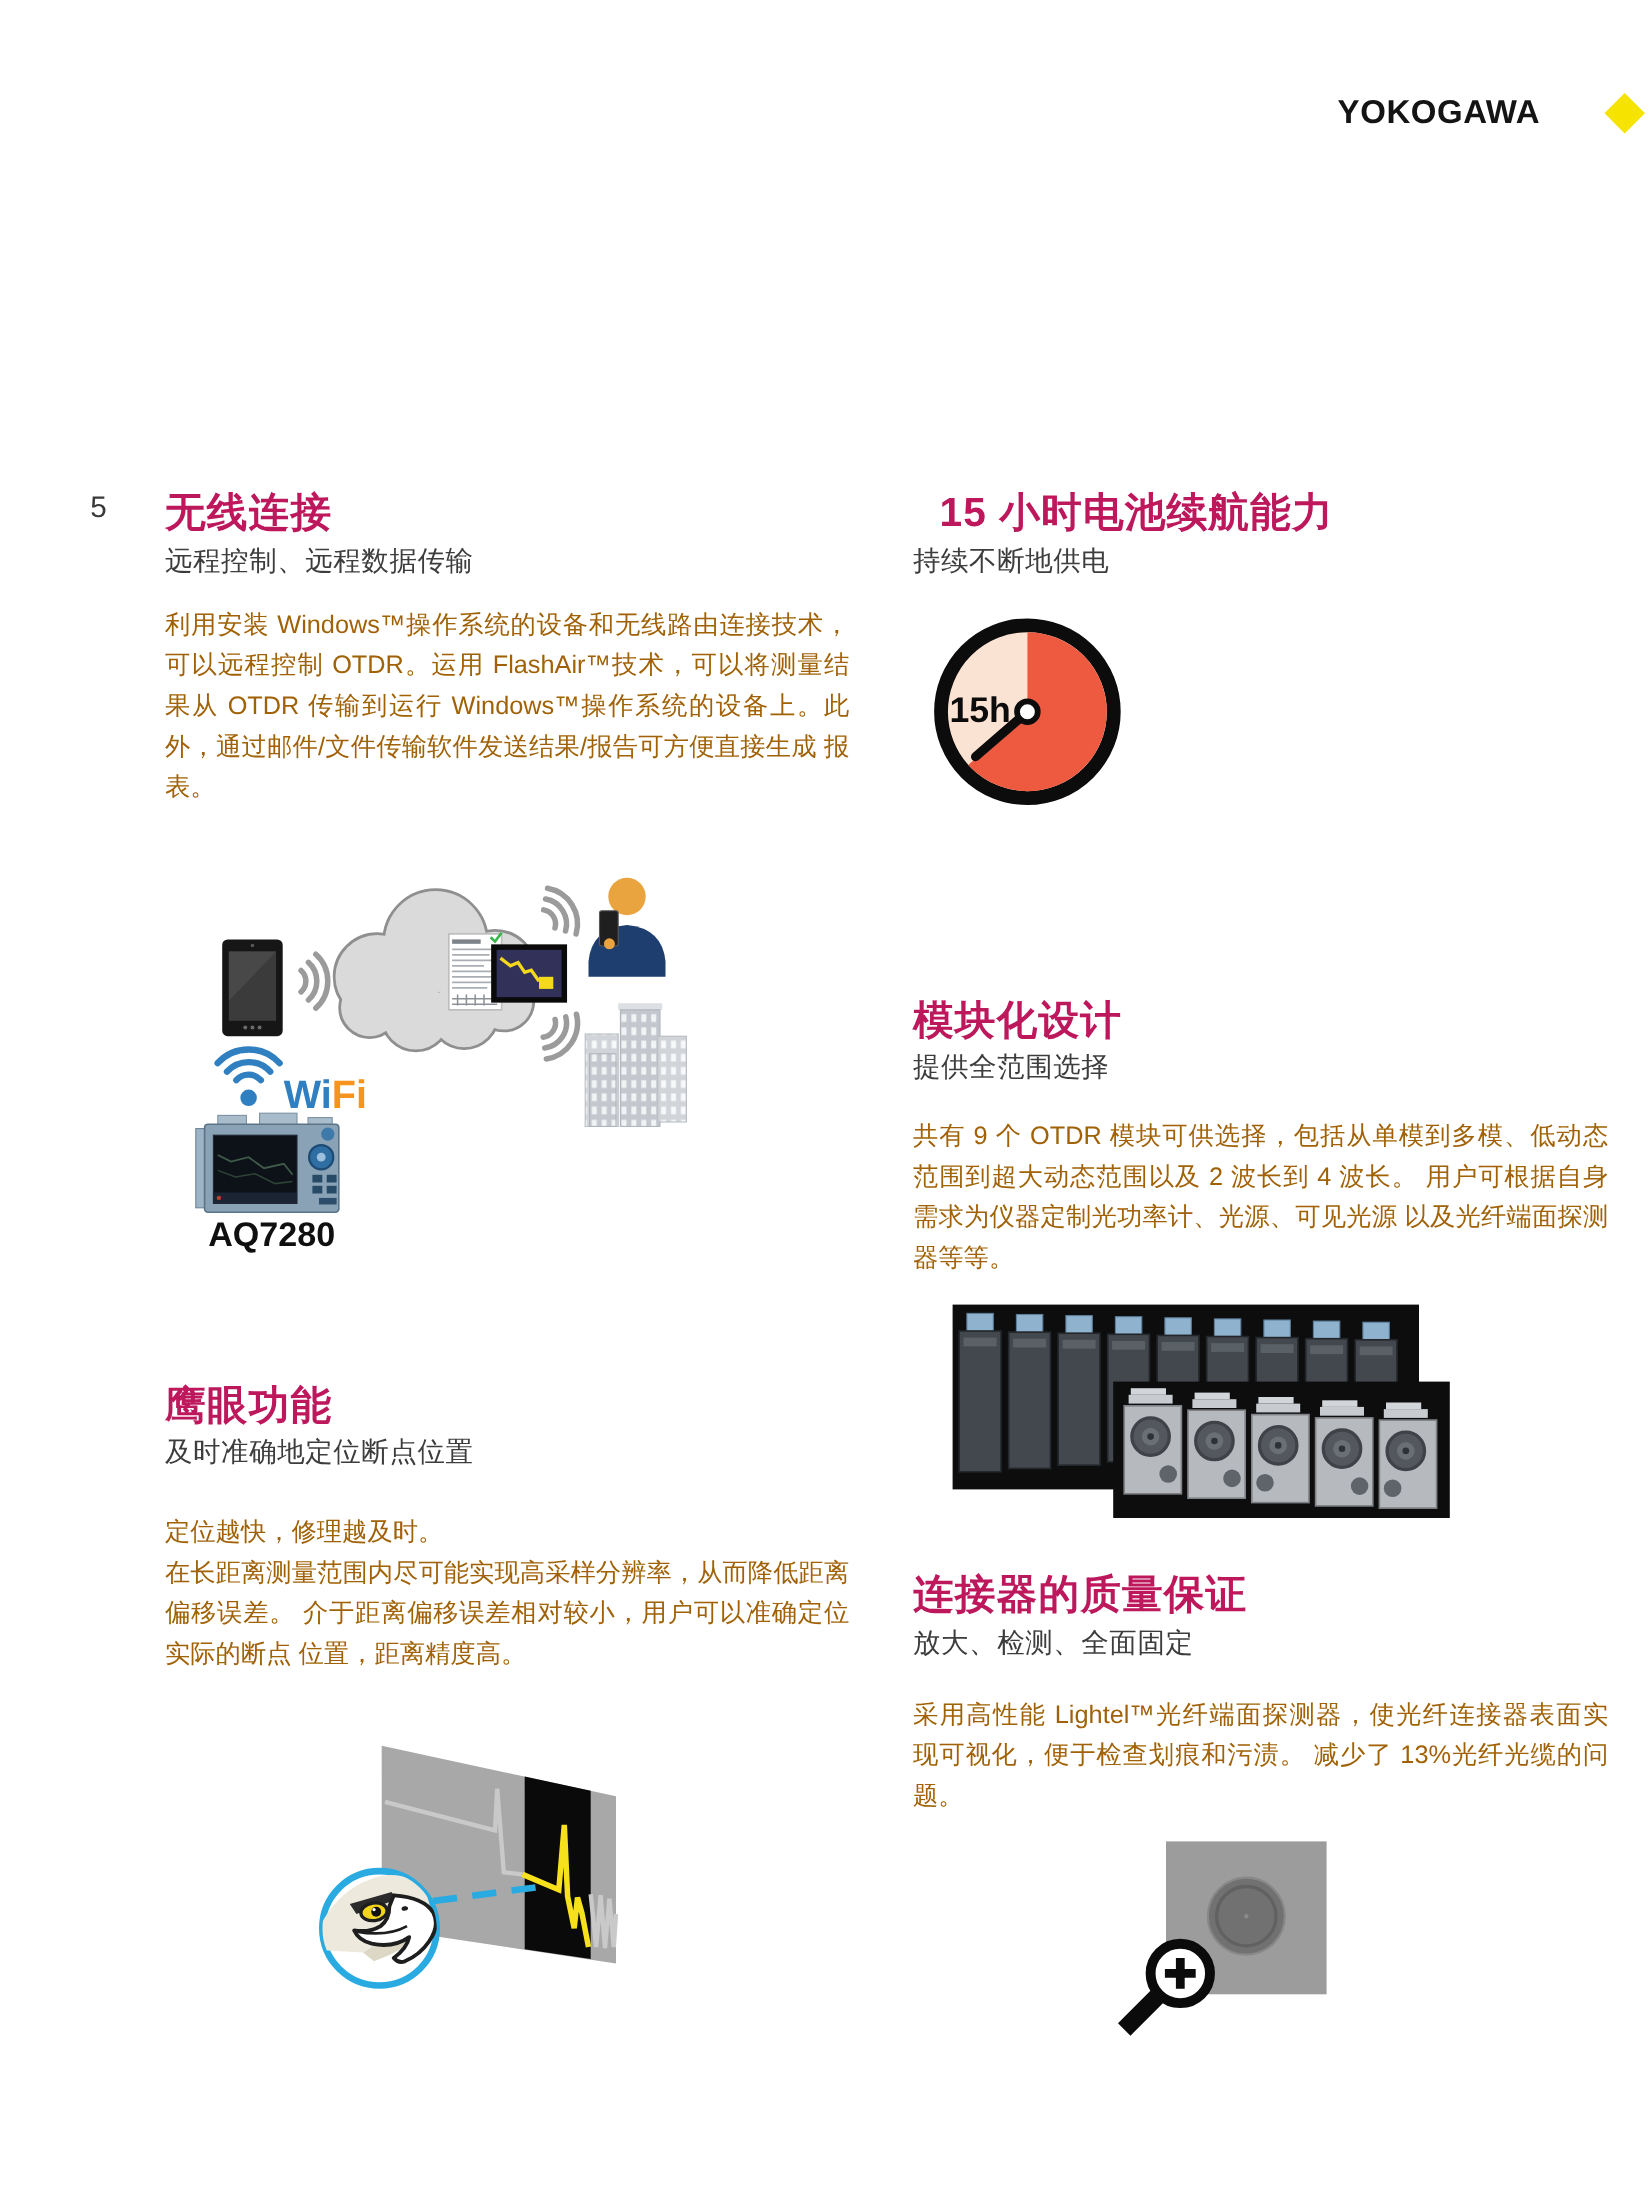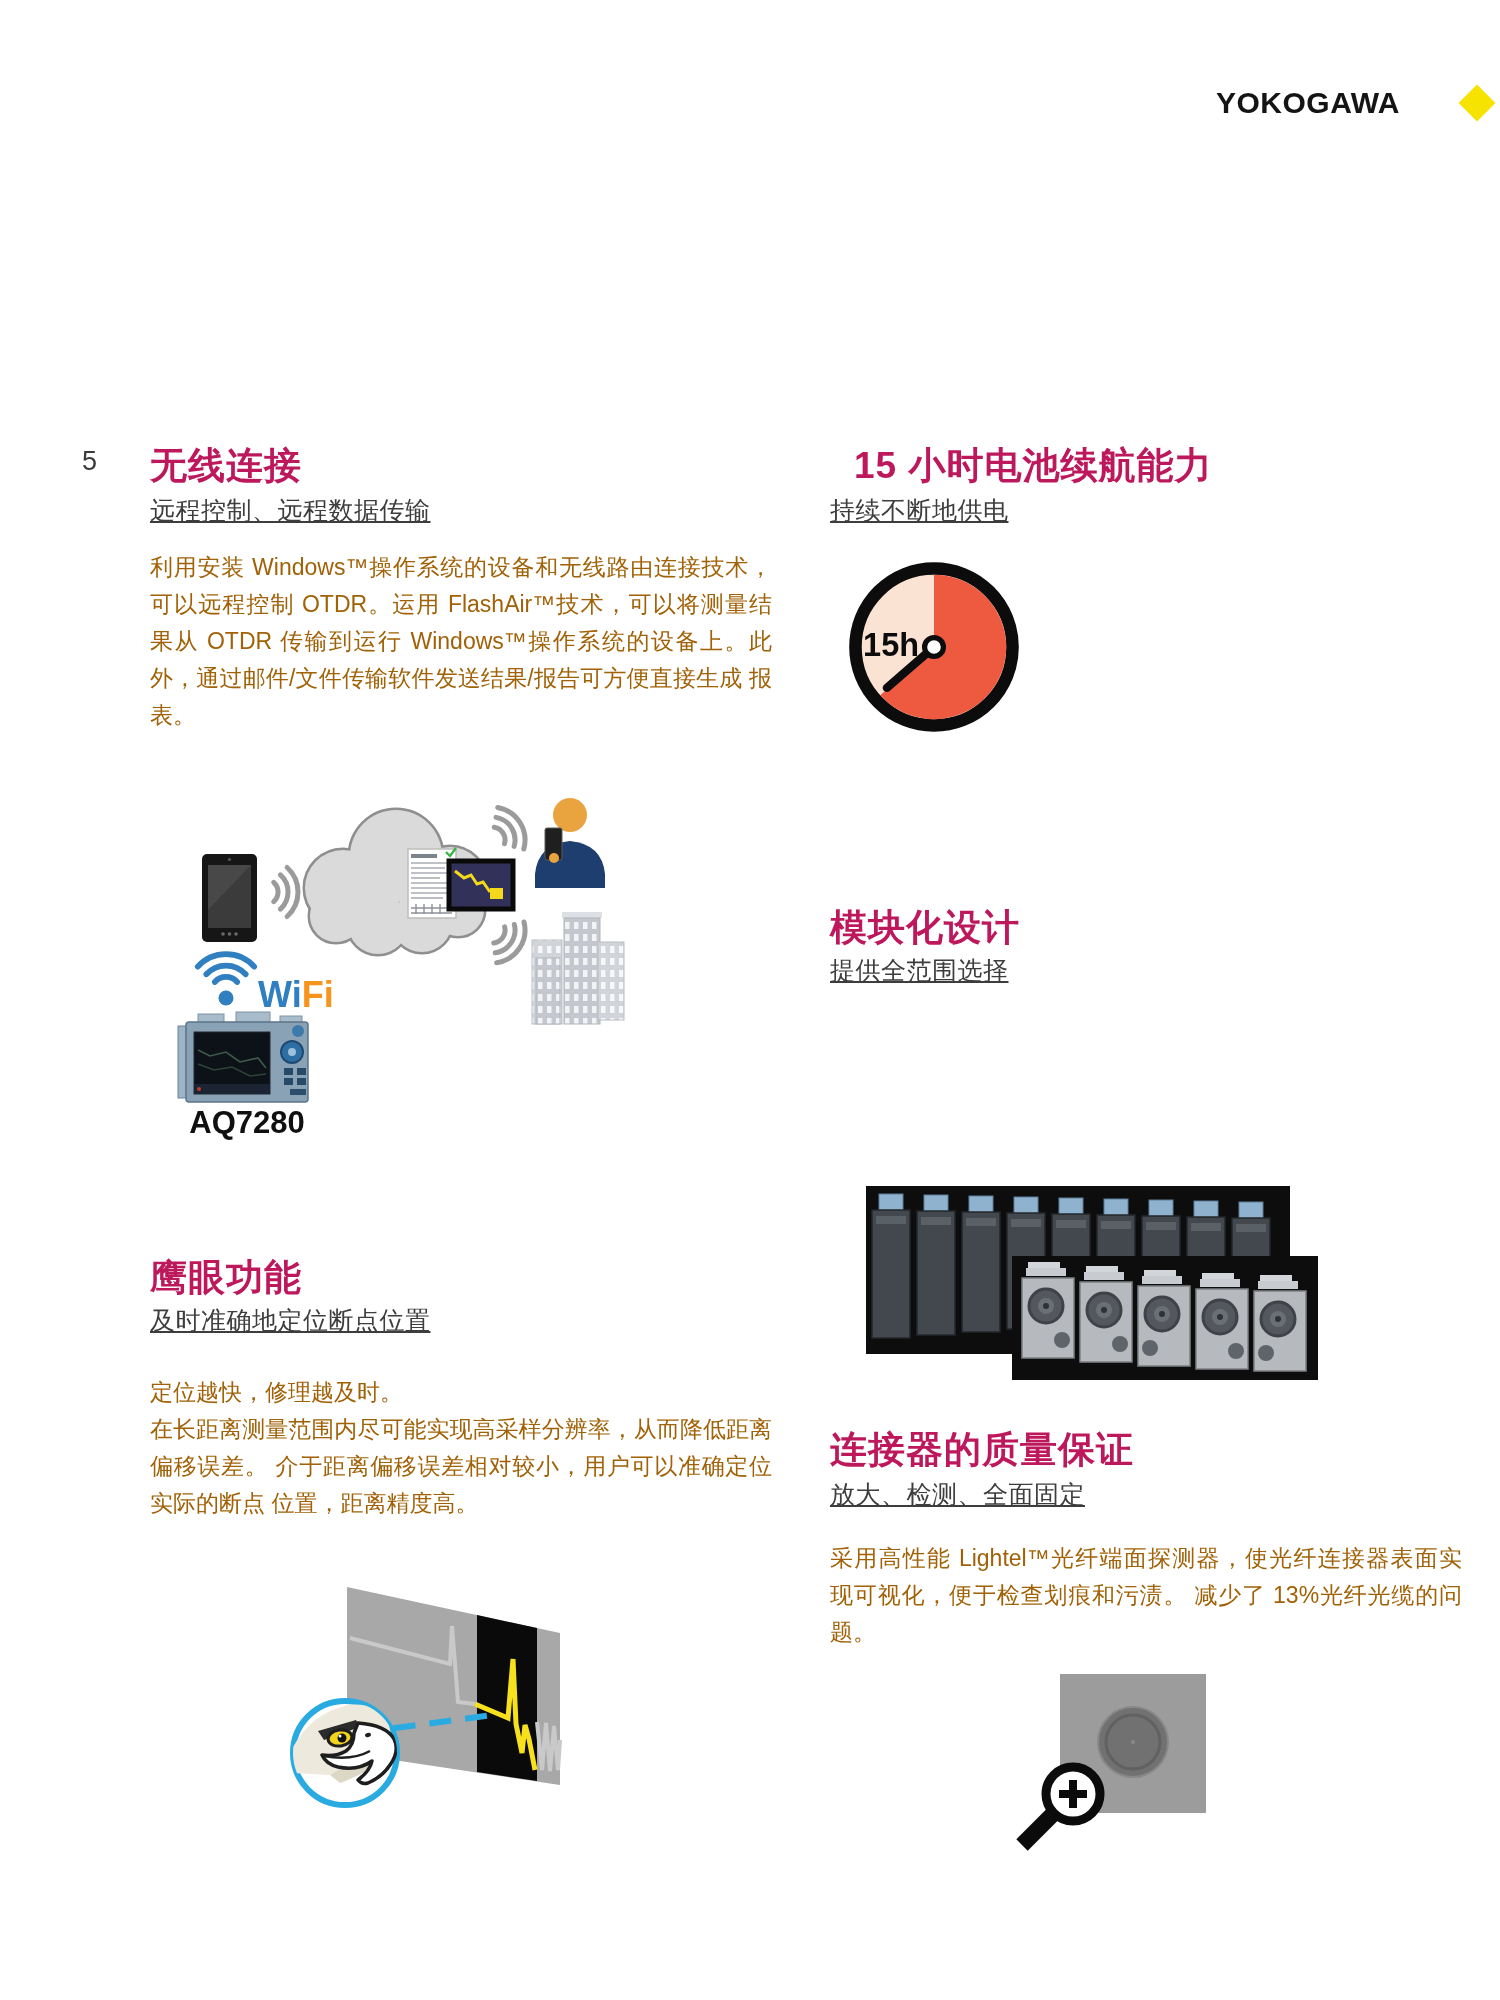--- a/index.html
+++ b/index.html
@@ -1,20 +1,20 @@
 <!DOCTYPE html>
 <html><head>
 <meta charset="utf-8">
 <style>
   html,body{margin:0;padding:0;background:#ffffff;}
   #page{position:relative;width:1500px;height:2000px;background:#ffffff;overflow:hidden;
         font-family:"Liberation Sans","DejaVu Sans",sans-serif;color:#3a3a3a;}
   .abs{position:absolute;}
   .h1{font-size:37px;font-weight:bold;color:#be185d;line-height:1.2;letter-spacing:1px;}
-  .sub{font-size:25px;color:#3d3d3d;line-height:1.3;letter-spacing:0.5px;text-decoration:underline;}
+  .sub{font-size:25px;color:#3d3d3d;line-height:1.3;letter-spacing:0.5px;}
   .body{font-size:23px;line-height:37px;color:#a16207;text-align:justify;}
   .logo{display:flex;align-items:center;}
   .logo-text{font-size:30px;font-weight:bold;color:#141414;letter-spacing:0.5px;}
   .diamond{width:26px;height:26px;background:#f6e300;transform:rotate(45deg);margin-left:20px;}
   .pagenum{font-size:27px;color:#3a3a3a;}
   svg text{font-family:"Liberation Sans","DejaVu Sans",sans-serif;}
 </style>
 </head>
 <body>
 
@@ -205,20 +205,21 @@
   <svg class="abs" style="top:558px;left:845px;" width="178" height="178" viewBox="0 0 170 170">
     <circle cx="85" cy="85" r="75" fill="#fbe3d4" stroke="#0c0c0c" stroke-width="12"></circle>
     <path d="M 85,85 L 85,16 A 69 69 0 1 1 33.7,131.2 Z" fill="#ee5a40"></path>
     <line x1="85" y1="85" x2="40" y2="124" stroke="#0c0c0c" stroke-width="8" stroke-linecap="round"></line>
     <circle cx="85" cy="85" r="9" fill="#ffffff" stroke="#0c0c0c" stroke-width="5"></circle>
     <text x="44" y="94" font-size="31" font-weight="bold" fill="#0c0c0c" text-anchor="middle">15h</text>
   </svg>
 
   <div class="abs h1" style="top:906px;left:830px;">模块化设计</div>
   <div class="abs sub" style="top:954px;left:830px;">提供全范围选择</div>
+  <div class="abs body" style="top:1014px;left:830px;width:632px;">共有 9 个 OTDR 模块可供选择，包括从单模到多模、低动态 范围到超大动态范围以及 2 波长到 4 波长。 用户可根据自身需求为仪器定制光功率计、光源、可见光源 以及光纤端面探测器等等。</div>
 
   <svg class="abs" style="top:1182px;left:856px;" width="478" height="205" viewBox="0 0 478 205">
     <rect x="10" y="4" width="424" height="168" fill="#0d0d0d"></rect>
     <g>
       <g>
         <rect x="23" y="12" width="24" height="18" fill="#8fb3cf" stroke="#5e7e9a" stroke-width="1"></rect>
         <rect x="16" y="28" width="38" height="128" fill="#43484e" stroke="#23272b" stroke-width="1.5"></rect>
         <rect x="20" y="34" width="30" height="8" fill="#596066"></rect>
       </g>
       <g transform="translate(45,1)">

